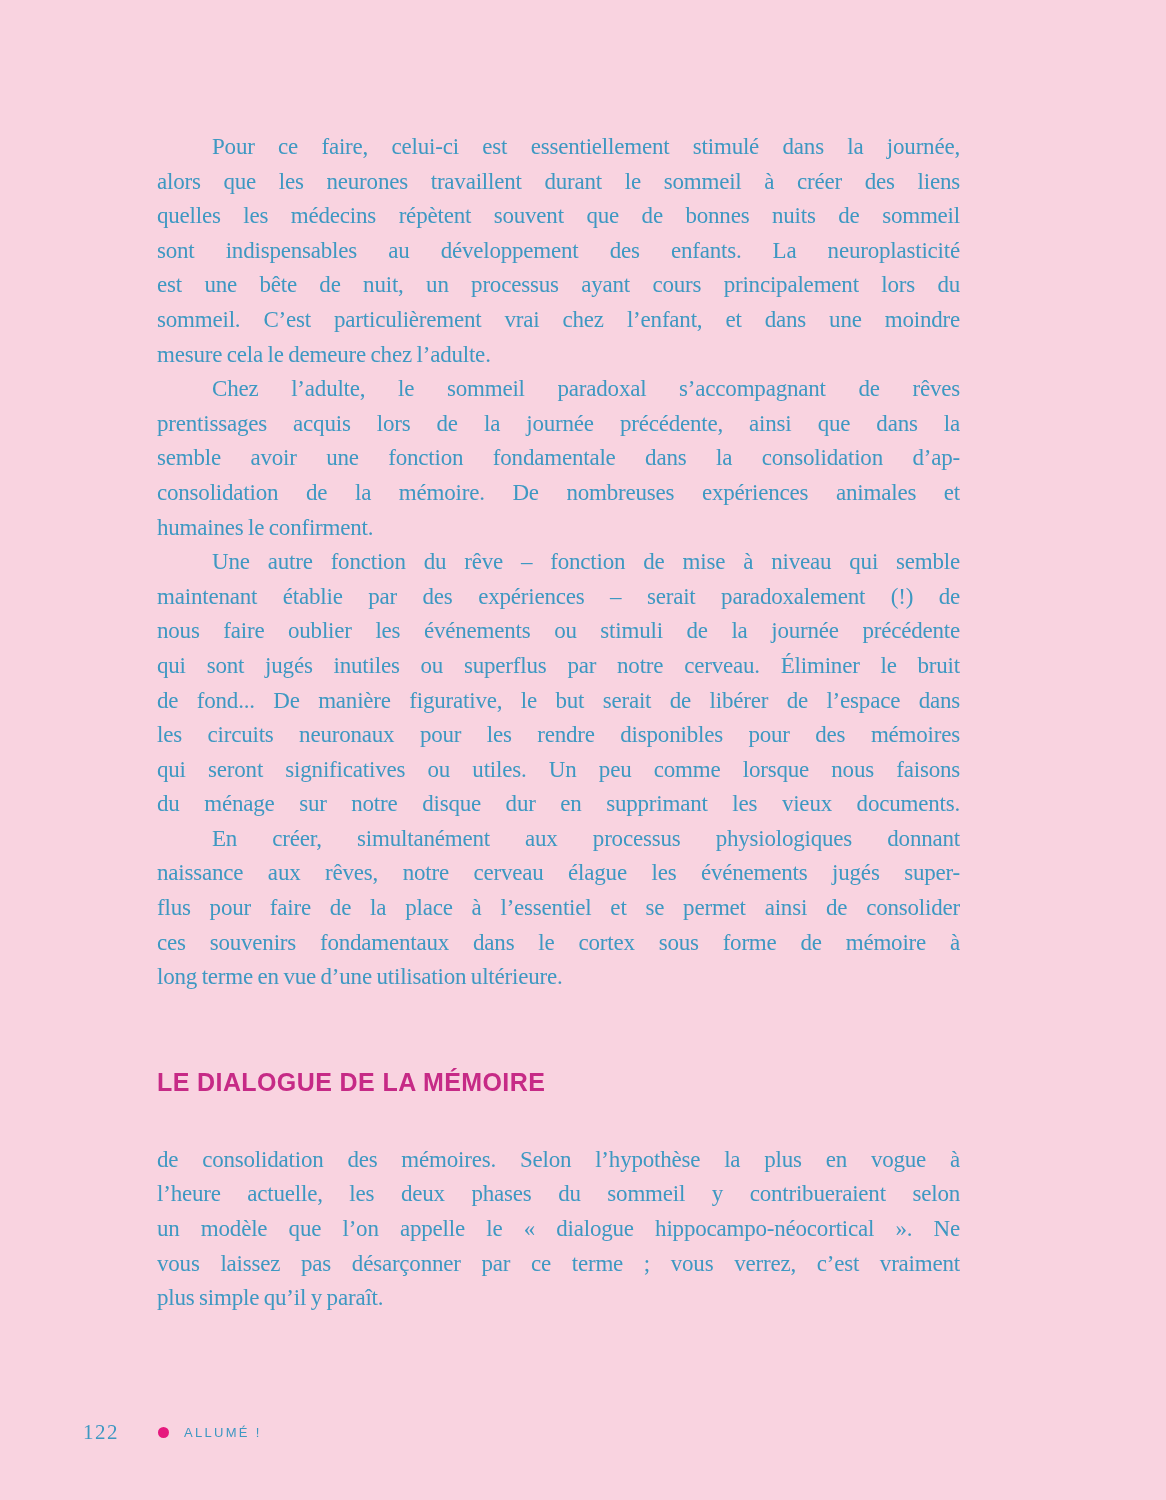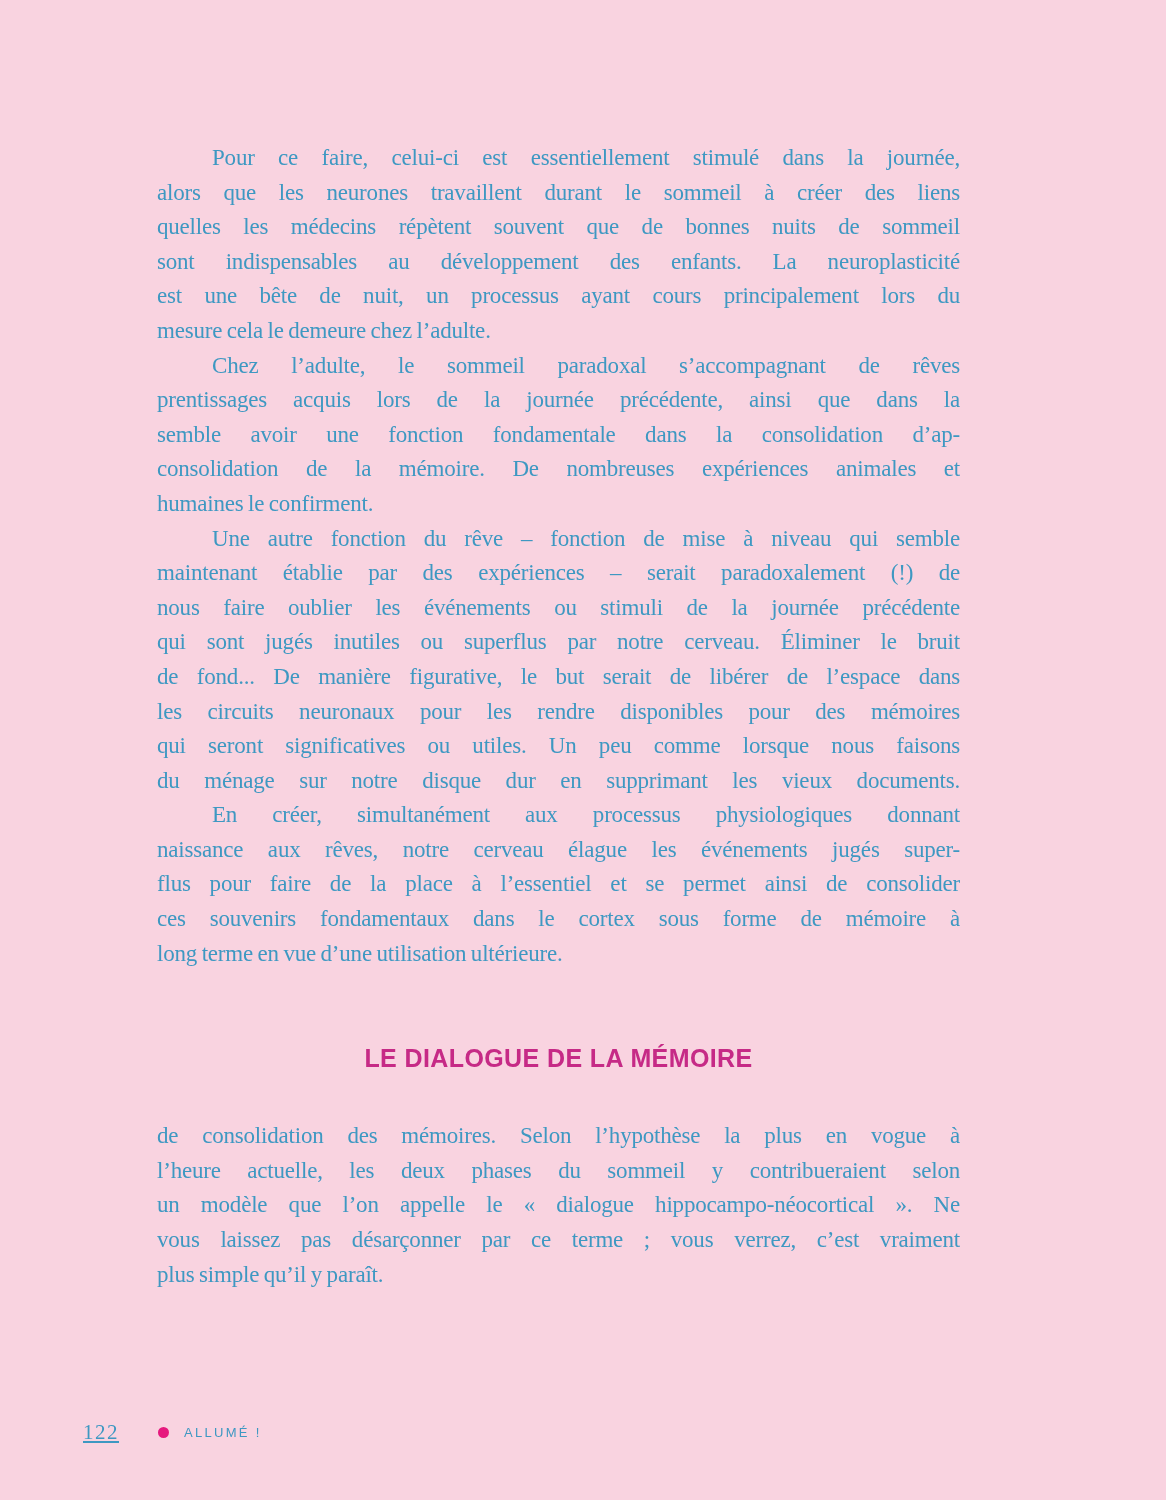--- a/index.html
+++ b/index.html
@@ -12,21 +12,21 @@
   body{
     width:1166px;height:1500px;
     background:var(--page-bg);
     position:relative;
     font-family:"Liberation Serif","DejaVu Serif",serif;
     overflow:hidden;
   }
   .page{position:absolute;inset:0;}
   .text-block{
     position:absolute;
-    left:157px;top:141px;width:803px;
+    left:157px;top:130px;width:803px;
     color:var(--body-ink);
     font-size:23px;
   }
   .para{margin:0;}
   .line{
     height:34.6px;
     line-height:34.6px;
     text-align:justify;
     text-align-last:justify;
     word-spacing:-1px;
@@ -37,33 +37,31 @@
   .line.first{text-indent:55px;}
   .line.last{text-align-last:left;}
   .section-heading{
     margin:74px 0 48px 0;
     font-family:"Liberation Sans","DejaVu Sans",sans-serif;
     font-weight:700;
     font-size:25px;
     line-height:26px;
     letter-spacing:0.4px;
     color:var(--heading-ink);
-    text-align:center;
   }
   .footer{
     position:absolute;
     left:83px;top:1420px;
     display:flex;
     align-items:center;
   }
   .page-number{
     font-size:21px;
     letter-spacing:1.5px;
     color:var(--body-ink);
-    text-decoration:underline;
   }
   .footer-bullet{
     width:11px;height:11px;
     border-radius:50%;
     background:var(--bullet-pink);
     margin-left:39px;
     flex:0 0 auto;
   }
   .footer-title{
     margin-left:15px;
@@ -80,20 +78,21 @@
 <div class="page">
 
   <div class="text-block">
 
     <div class="para">
       <div class="line first">Pour ce faire, celui-ci est essentiellement stimulé dans la journée,</div>
       <div class="line">alors que les neurones travaillent durant le sommeil à créer des liens</div>
       <div class="line">quelles les médecins répètent souvent que de bonnes nuits de sommeil</div>
       <div class="line">sont indispensables au développement des enfants. La neuroplasticité</div>
       <div class="line">est une bête de nuit, un processus ayant cours principalement lors du</div>
+      <div class="line">sommeil. C’est particulièrement vrai chez l’enfant, et dans une moindre</div>
       <div class="line last">mesure cela le demeure chez l’adulte.</div>
     </div>
 
     <div class="para">
       <div class="line first">Chez l’adulte, le sommeil paradoxal s’accompagnant de rêves</div>
       <div class="line">prentissages acquis lors de la journée précédente, ainsi que dans la</div>
       <div class="line">semble avoir une fonction fondamentale dans la consolidation d’ap-</div>
       <div class="line">consolidation de la mémoire. De nombreuses expériences animales et</div>
       <div class="line last">humaines le confirment.</div>
     </div>

